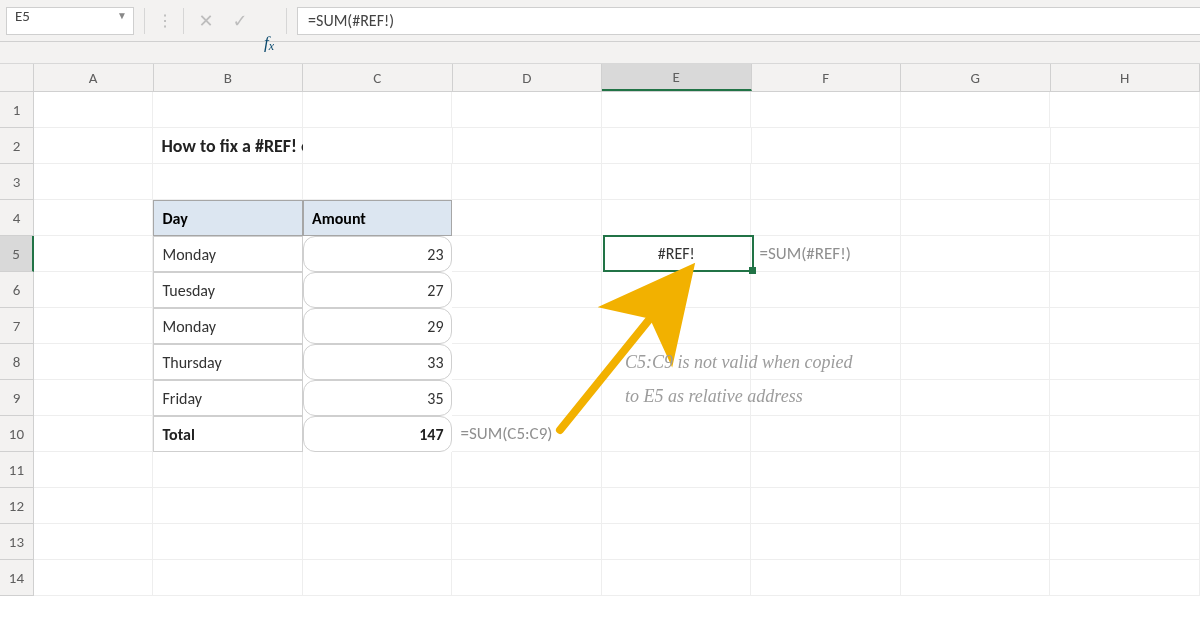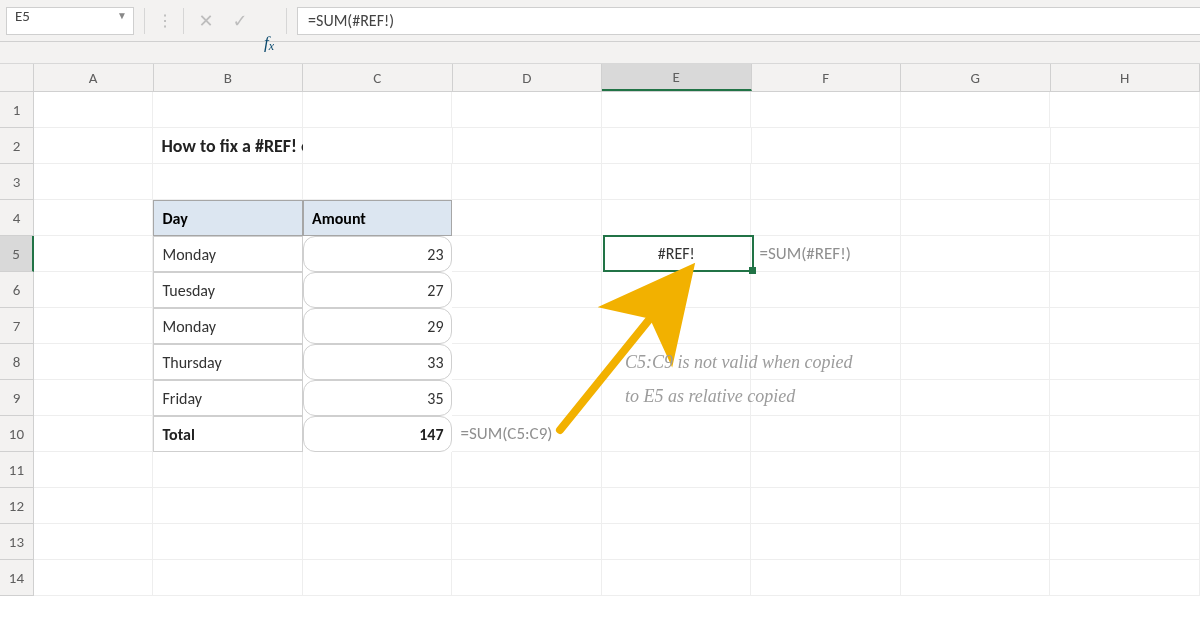--- a/index.html
+++ b/index.html
@@ -410,14 +410,14 @@
   <defs>
     <marker id="ah" markerWidth="14" markerHeight="14" refX="6" refY="6" orient="auto">
       <path d="M0,0 L12,6 L0,12 L3,6 Z" fill="#f2b100"></path>
     </marker>
   </defs>
   <line x1="560" y1="430" x2="665" y2="300" stroke="#f2b100" stroke-width="8" stroke-linecap="round" marker-end="url(#ah)"></line>
 </svg>
 
 <div class="handnote" style="left:625px; top:345px; width:520px;">
   <span>C5:C9 is not valid when copied</span><br>
-  <span>to E5 as relative copied</span>
+  <span>to E5 as relative address</span>
 </div>
 
 </body></html>

